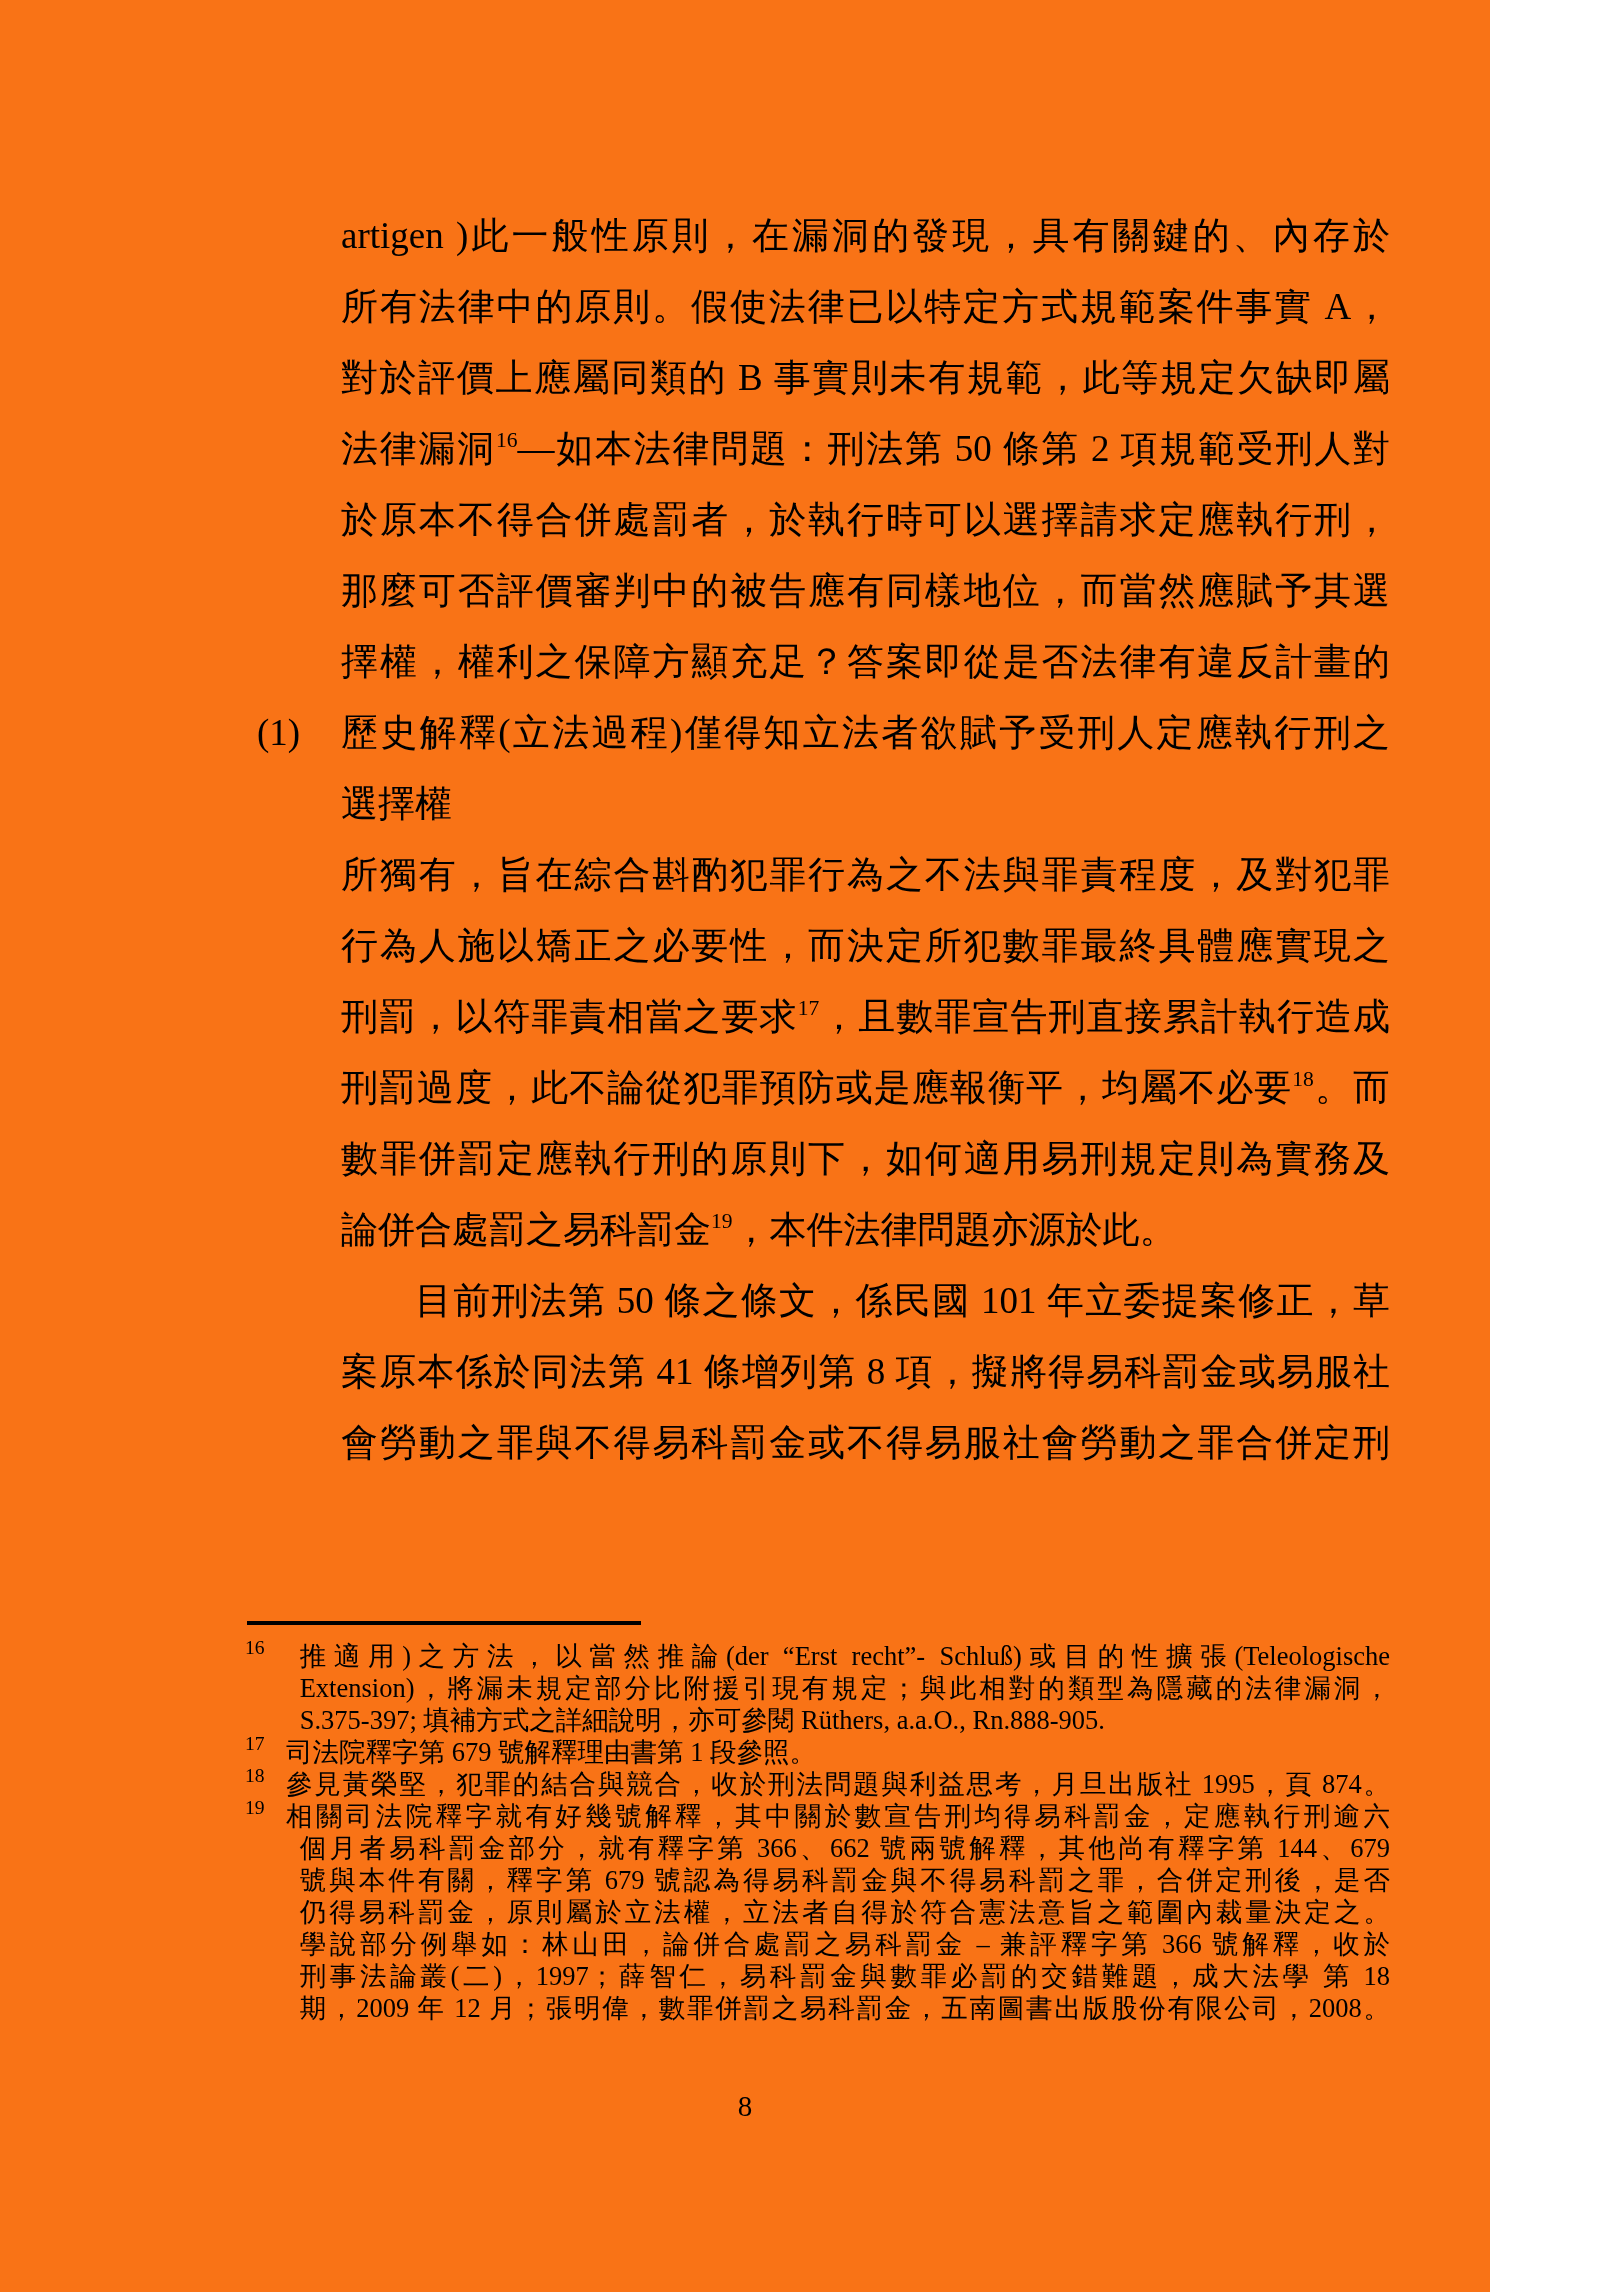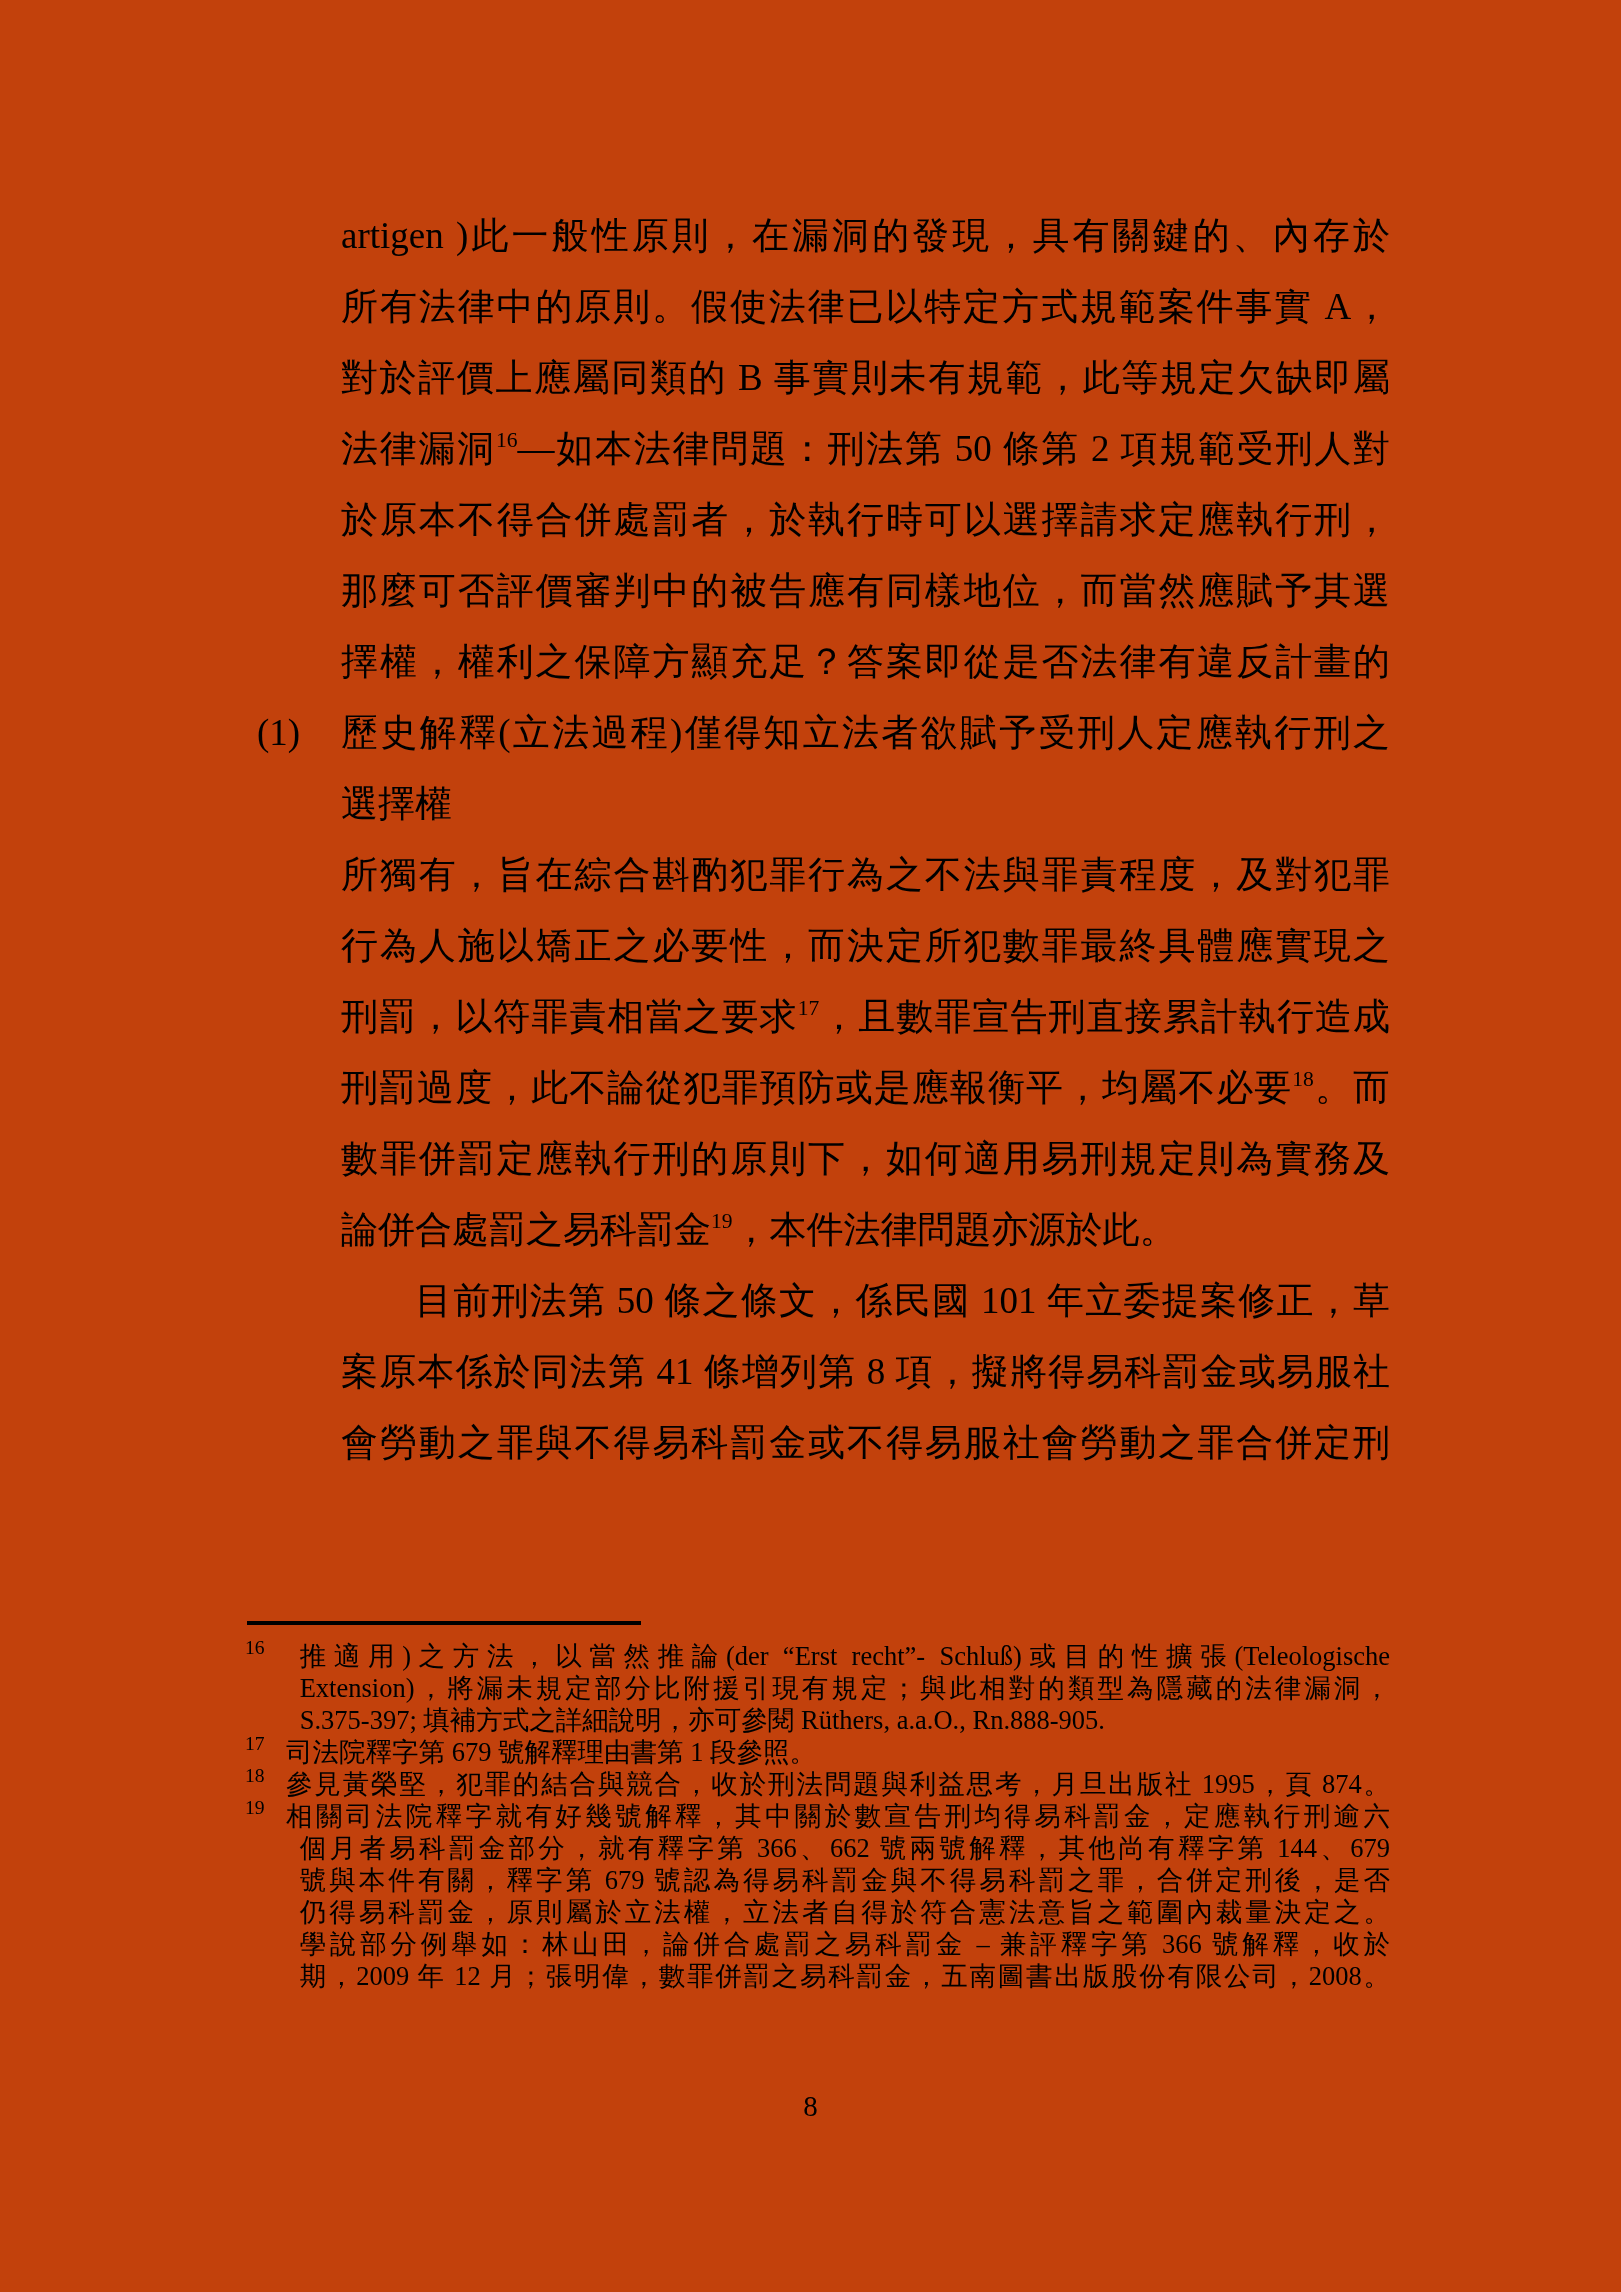--- a/index.html
+++ b/index.html
@@ -1,20 +1,20 @@
 <!DOCTYPE html>
 <html><head>
 <meta charset="utf-8">
 <style>
   html, body { margin:0; padding:0; }
   .page {
     position: relative;
-    width: 1621px;
+    width: 1490px;
     height: 2293px;
-    background: #c2410c;
+    background: #f97316;
     color: #000000;
     font-family: "Liberation Serif", "DejaVu Serif", serif;
     overflow: hidden;
   }
   
   .body-text {
     position: absolute;
     left: 341px;
     top: 200px;
     width: 1049px;
@@ -123,20 +123,21 @@
       <div class="fn-line j">參見黃榮堅，犯罪的結合與競合，收於刑法問題與利益思考，月旦出版社 1995，頁 874。</div>
     </div>
 
     <div class="fn">
       <span class="fn-marker">19</span>
       <div class="fn-line j">相關司法院釋字就有好幾號解釋，其中關於數宣告刑均得易科罰金，定應執行刑逾六</div>
       <div class="fn-line j cont">個月者易科罰金部分，就有釋字第 366、662 號兩號解釋，其他尚有釋字第 144、679</div>
       <div class="fn-line j cont">號與本件有關，釋字第 679 號認為得易科罰金與不得易科罰之罪，合併定刑後，是否</div>
       <div class="fn-line j cont">仍得易科罰金，原則屬於立法權，立法者自得於符合憲法意旨之範圍內裁量決定之。</div>
       <div class="fn-line j cont">學說部分例舉如：林山田，論併合處罰之易科罰金 – 兼評釋字第 366 號解釋，收於</div>
+      <div class="fn-line j cont">刑事法論叢(二)，1997；薛智仁，易科罰金與數罪必罰的交錯難題，成大法學 第 18</div>
       <div class="fn-line j cont">期，2009 年 12 月；張明偉，數罪併罰之易科罰金，五南圖書出版股份有限公司，2008。</div>
     </div>
 
   </div>
 
   <div class="page-number">8</div>
 
 </div>
 
 

